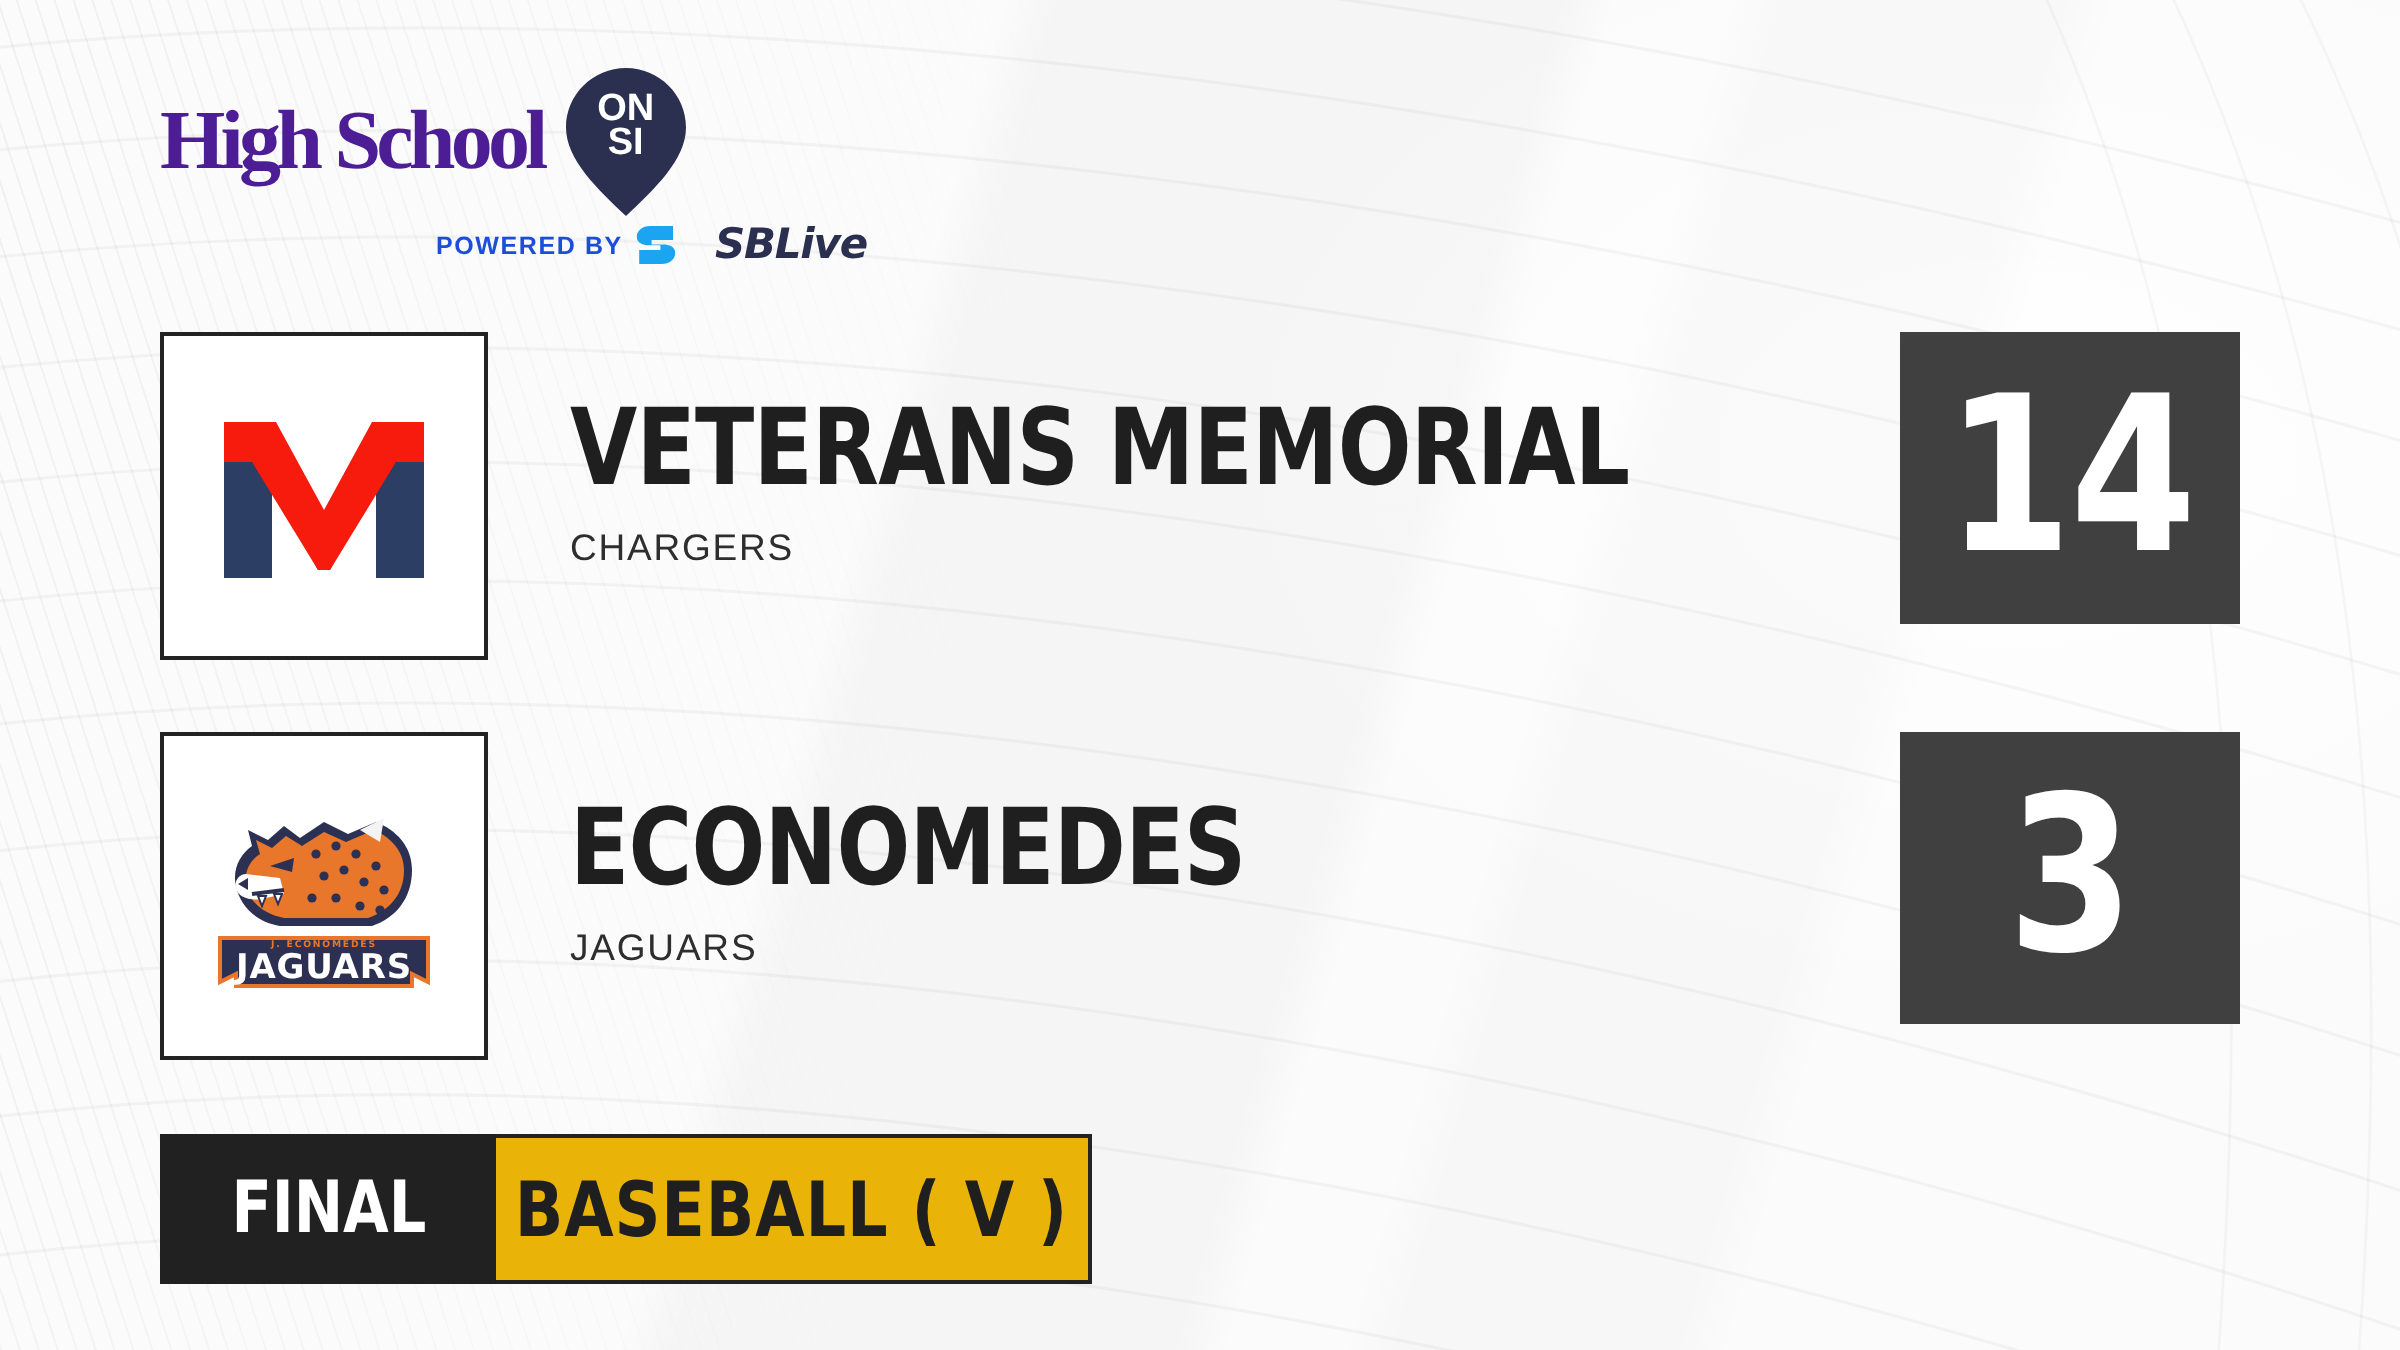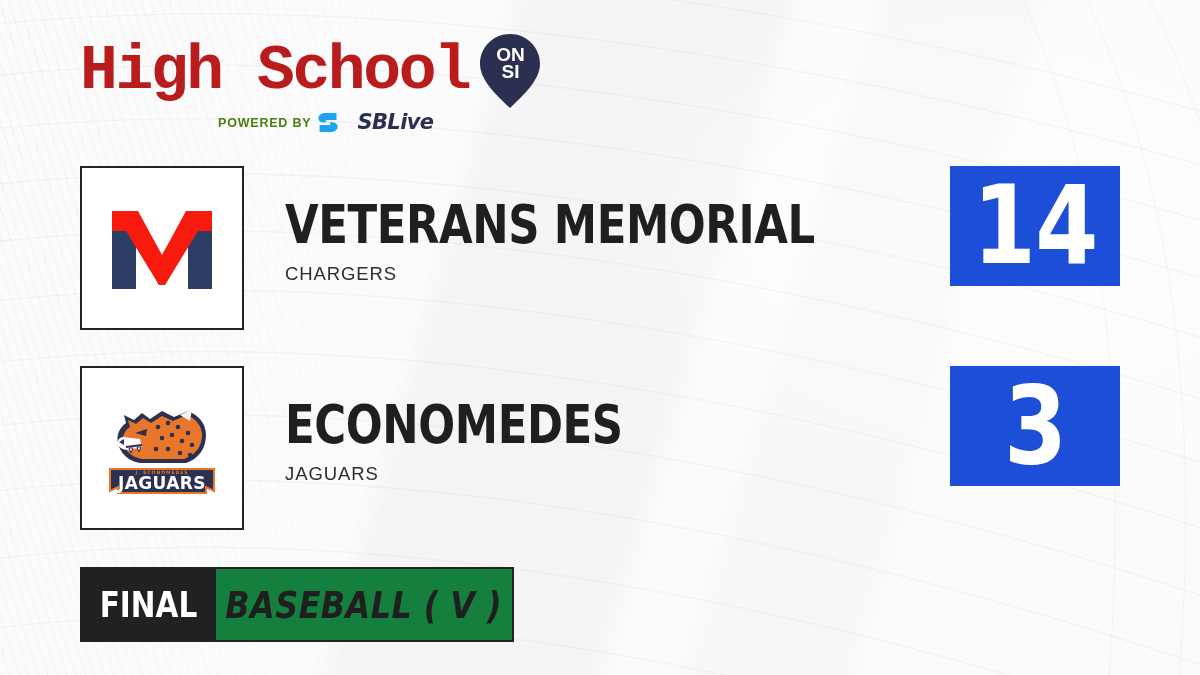--- a/index.html
+++ b/index.html
@@ -73,25 +73,25 @@
     left: 80px;
     top: 34px;
     z-index: 5;
   }
   .logo-row {
     display: flex;
     align-items: center;
     gap: 10px;
   }
   .logo-wordmark {
-    font-family: Liberation Mono, monospace;
-    font-weight: bold;
-    font-size: 63px;
+    font-family: Liberation Serif, serif;
+    font-weight: bold;
+    font-size: 42px;
     letter-spacing: -2.4px;
-    color: #b91c1c;
+    color: #4c1d95;
     line-height: 1;
     white-space: nowrap;
   }
   .pin-badge {
     position: relative;
     width: 62px;
     height: 74px;
     flex: none;
   }
   .pin-badge svg {
@@ -115,21 +115,21 @@
     display: flex;
     align-items: center;
     gap: 7px;
     margin-top: 4px;
     margin-left: 122px;
   }
   .powered-by {
     font-size: 12.5px;
     font-weight: bold;
     letter-spacing: 0.8px;
-    color: #4d7c0f;
+    color: #1d4ed8;
     font-family: "Liberation Sans", sans-serif;
     padding-left: 16px;
   }
   .sblive-mark {
     display: flex;
     align-items: center;
     gap: 19px;
   }
   .sblive-bolt {
     width: 20px;
@@ -204,22 +204,22 @@
     letter-spacing: 0.9px;
     color: #2e2e2e;
     white-space: nowrap;
   }
 
   .score-box {
     position: absolute;
     left: 870px;
     top: 0;
     width: 170px;
-    height: 120px;
-    background: #1d4ed8;
+    height: 146px;
+    background: #404040;
     display: flex;
     align-items: center;
     justify-content: center;
   }
   .score-value {
     font-family: "DejaVu Sans", sans-serif;
     font-weight: bold;
     font-size: 108px;
     line-height: 1;
     color: #ffffff;
@@ -233,44 +233,43 @@
     position: absolute;
     left: 80px;
     top: 567px;
     height: 75px;
     display: flex;
     align-items: stretch;
     z-index: 5;
   }
   .status-final {
     background: #212121;
-    width: 136px;
+    width: 168px;
     display: flex;
     align-items: center;
     justify-content: center;
   }
   .status-final-text {
     font-family: "DejaVu Sans", sans-serif;
     font-weight: bold;
     font-size: 36px;
     color: #ffffff;
     transform: scaleX(0.82);
     transform-origin: center center;
     letter-spacing: 0px;
   }
   .status-sport {
-    background: #15803d;
+    background: #eab308;
     border: 2px solid #232323;
     border-left: none;
     box-sizing: border-box;
     width: 298px;
     display: flex;
     align-items: center;
     justify-content: center;
-    font-style: italic;
   }
   .status-sport-text {
     font-family: "DejaVu Sans", sans-serif;
     font-weight: bold;
     font-size: 38px;
     color: #1f1f1f;
     transform: scaleX(0.84);
     transform-origin: center center;
     letter-spacing: 0.5px;
     white-space: nowrap;

